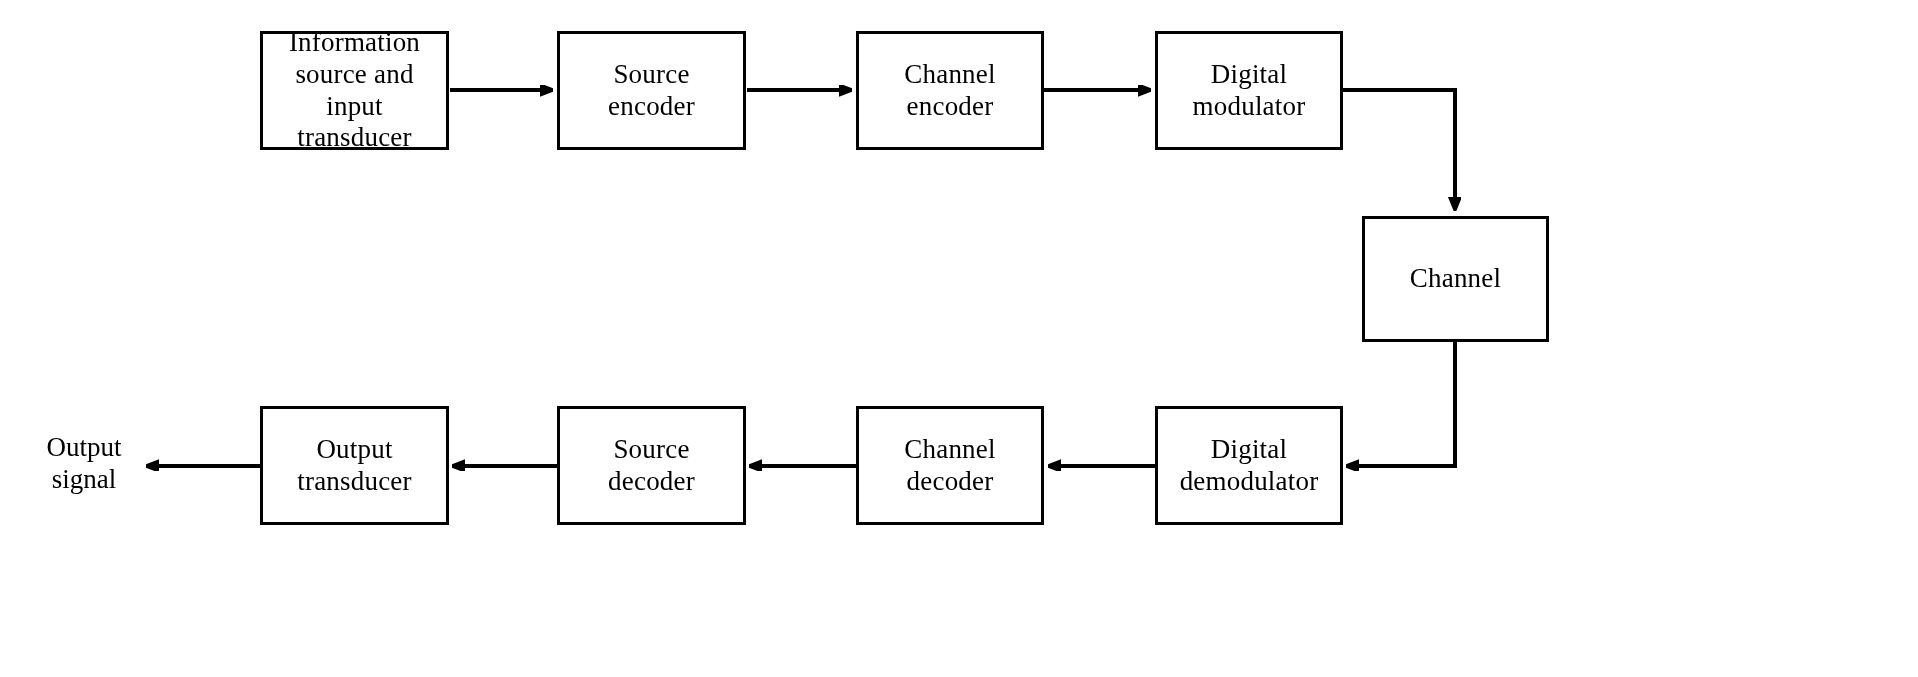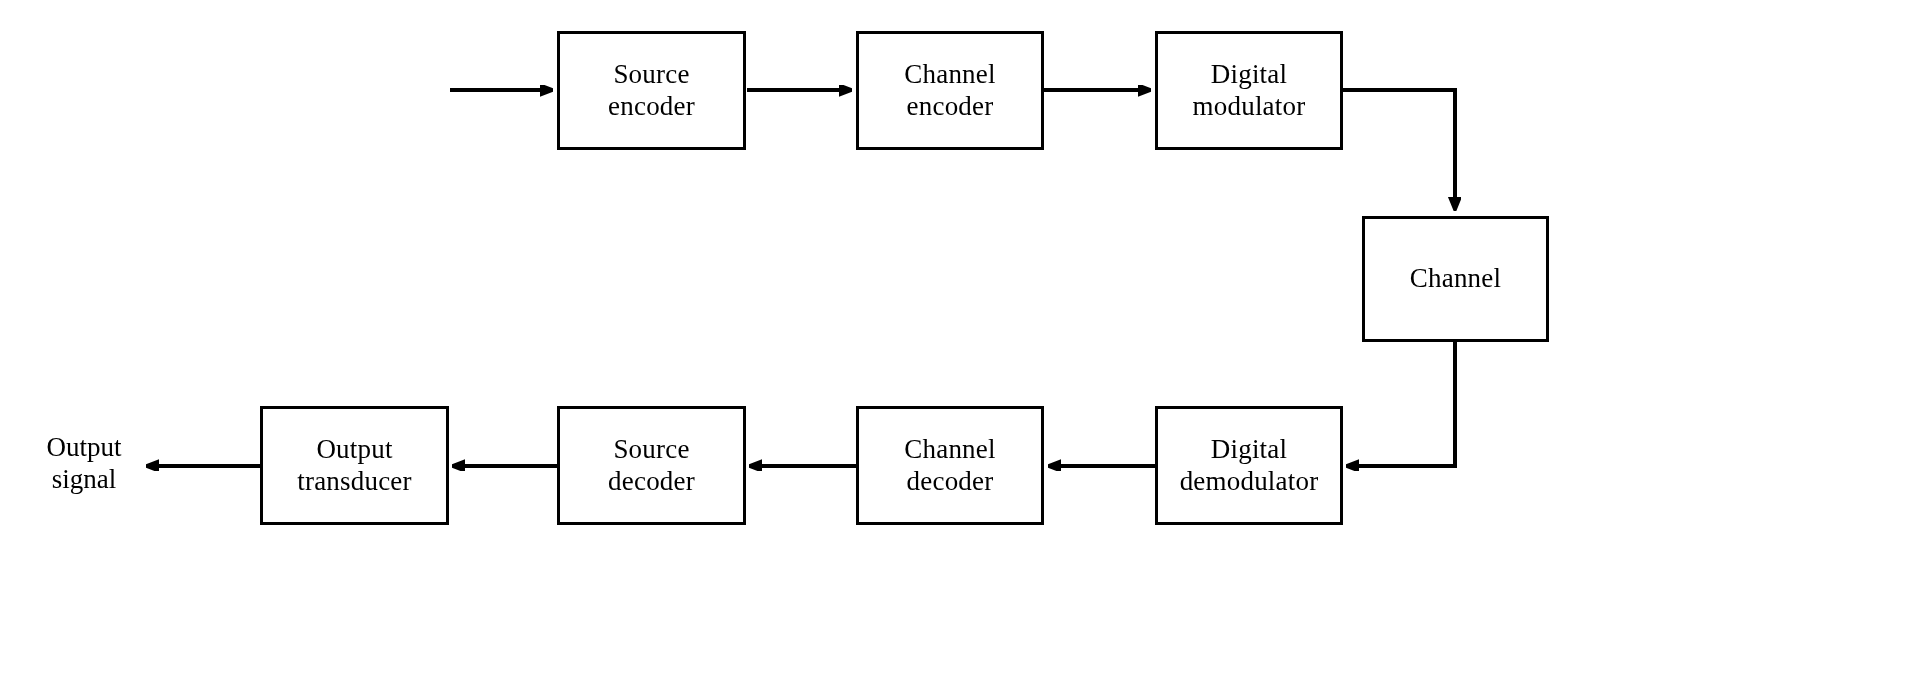--- a/index.html
+++ b/index.html
@@ -81,20 +81,25 @@
     <polyline points="1342,90 1455,90 1455,208" marker-end="url(#arrowD)"></polyline>
 
     <polyline points="1455,341 1455,466 1348,466" marker-end="url(#arrowL)"></polyline>
 
     <line x1="1155" y1="466" x2="1050" y2="466" marker-end="url(#arrowL)"></line>
     <line x1="856" y1="466" x2="751" y2="466" marker-end="url(#arrowL)"></line>
     <line x1="557" y1="466" x2="454" y2="466" marker-end="url(#arrowL)"></line>
     <line x1="260" y1="466" x2="148" y2="466" marker-end="url(#arrowL)"></line>
   </svg>
 
+  <div class="block" style="left:260px; top:31px; width:189px; height:119px;">
+    <span class="label">Information
+source and
+input transducer</span>
+  </div>
 
   <div class="block" style="left:557px; top:31px; width:189px; height:119px;">
     <span class="label">Source
 encoder</span>
   </div>
 
   <div class="block" style="left:856px; top:31px; width:188px; height:119px;">
     <span class="label">Channel
 encoder</span>
   </div>

